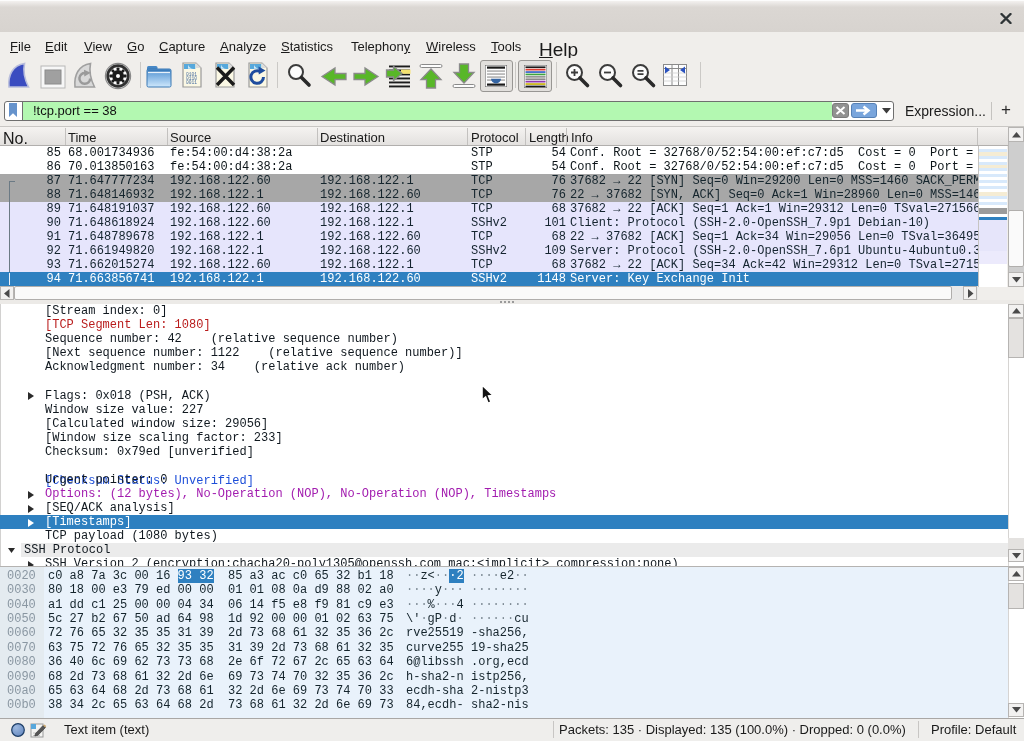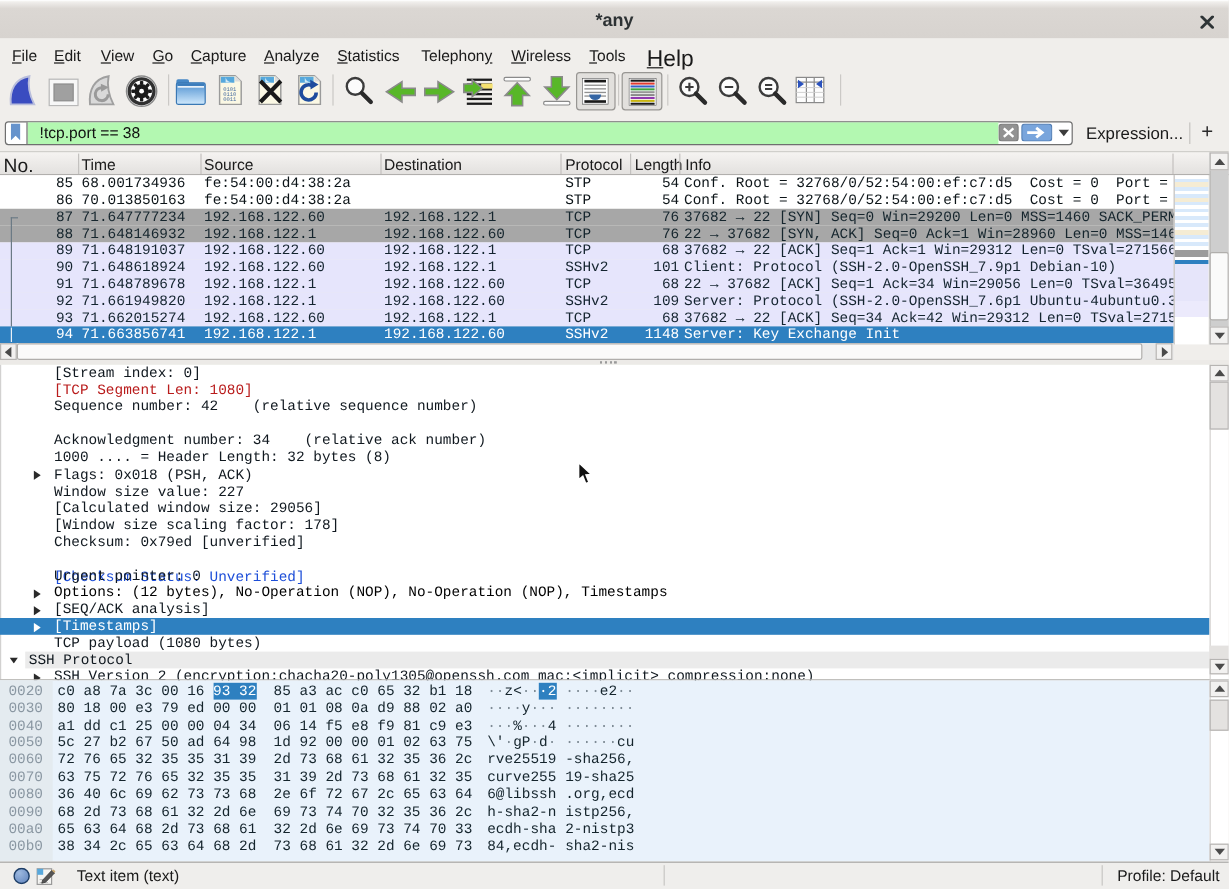--- a/index.html
+++ b/index.html
@@ -2,21 +2,20 @@
 <html><head><meta charset="utf-8"><style>
 *{margin:0;padding:0;box-sizing:border-box}
 html,body{width:1024px;height:741px;overflow:hidden;background:#f0eeeb;font-family:"Liberation Sans",sans-serif}
 .abs{position:absolute}
 #win{position:relative;width:1024px;height:741px}
 .mono{font-family:"Liberation Mono",monospace;font-size:12px;line-height:14px;white-space:pre}
 </style></head><body>
 <div id="win">
 
 <div class="abs" style="left:0;top:0;width:1024px;height:32px;background:linear-gradient(#f3f1ef,#dbd7d3 20%,#d7d3cf);border-top:1px solid #fcfcfc"></div>
-<div class="abs" style="left:0;top:9px;width:1024px;text-align:center;font-size:15px;font-weight:bold;color:#2d3234">*any</div>
 <svg class="abs" style="left:1000px;top:13px" width="12" height="11" viewBox="0 0 12 11">
 <path d="M1.5 1 L10.5 10 M10.5 1 L1.5 10" stroke="#2e3436" stroke-width="2.4" stroke-linecap="round"></path>
     </svg>
 <div class="abs" style="left:0;top:32px;width:1024px;height:26px;background:#f0eeeb"></div>
 <div class="abs" style="left:10px;top:39px;font-size:13px;color:#1a1a1a"><u>F</u>ile</div>
 <div class="abs" style="left:45px;top:39px;font-size:13px;color:#1a1a1a"><u>E</u>dit</div>
 <div class="abs" style="left:84px;top:39px;font-size:13px;color:#1a1a1a"><u>V</u>iew</div>
 <div class="abs" style="left:127px;top:39px;font-size:13px;color:#1a1a1a"><u>G</u>o</div>
 <div class="abs" style="left:159px;top:39px;font-size:13px;color:#1a1a1a"><u>C</u>apture</div>
 <div class="abs" style="left:220px;top:39px;font-size:13px;color:#1a1a1a"><u>A</u>nalyze</div>
@@ -245,36 +244,36 @@
       <path d="M0,0 L0,9 L5.5,4.5 Z" fill="#4a4a4a"></path>
     </svg>
 
 <div class="abs" style="left:0;top:300px;width:1024px;height:4px;background:#eceae7"></div>
 <div class="abs" style="left:500px;top:301px;width:14px;height:2px;background:repeating-linear-gradient(to right,#9a9a9a 0 2px,transparent 2px 4px)"></div>
 <div class="abs" style="left:0;top:304px;width:1008px;height:262px;background:#fff;overflow:hidden"></div>
 <div class="abs" style="left:0;top:304px;width:1px;height:262px;background:#d2d1d0"></div>
 <div class="abs mono" style="left:45px;top:304.0px;color:#10181f">[Stream index: 0]</div>
 <div class="abs mono" style="left:45px;top:318.1px;color:#b91c1c">[TCP Segment Len: 1080]</div>
 <div class="abs mono" style="left:45px;top:332.2px;color:#10181f">Sequence number: 42    (relative sequence number)</div>
+<div class="abs mono" style="left:45px;top:346.2px;color:#10181f">[Next sequence number: 1122    (relative sequence number)]</div>
 <div class="abs mono" style="left:45px;top:360.3px;color:#10181f">Acknowledgment number: 34    (relative ack number)</div>
-<div class="abs mono" style="left:45px;top:374.4px;color:#10181f">1000 .... = Header Length: 32 bytes (8)</div>
 <svg class="abs" style="left:28px;top:392.0px" width="6" height="8" viewBox="0 0 6 8">
       <path d="M0,0 L6,4 L0,8 Z" fill="#2a2a2a"></path>
     </svg>
 <div class="abs mono" style="left:45px;top:388.5px;color:#10181f">Flags: 0x018 (PSH, ACK)</div>
 <div class="abs mono" style="left:45px;top:402.6px;color:#10181f">Window size value: 227</div>
 <div class="abs mono" style="left:45px;top:416.6px;color:#10181f">[Calculated window size: 29056]</div>
-<div class="abs mono" style="left:45px;top:430.7px;color:#10181f">[Window size scaling factor: 178]</div>
+<div class="abs mono" style="left:45px;top:430.7px;color:#10181f">[Window size scaling factor: 233]</div>
 <div class="abs mono" style="left:45px;top:444.8px;color:#10181f">Checksum: 0x79ed [unverified]</div>
 <div class="abs mono" style="left:45px;top:474px;color:#1d4ed8">[Checksum Status: Unverified]</div>
 <div class="abs mono" style="left:45px;top:473.0px;color:#10181f">Urgent pointer: 0</div>
 <svg class="abs" style="left:28px;top:490.5px" width="6" height="8" viewBox="0 0 6 8">
       <path d="M0,0 L6,4 L0,8 Z" fill="#2a2a2a"></path>
     </svg>
-<div class="abs mono" style="left:45px;top:487.0px;color:#000000">Options: (12 bytes), No-Operation (NOP), No-Operation (NOP), Timestamps</div>
+<div class="abs mono" style="left:45px;top:487.0px;color:#a21caf">Options: (12 bytes), No-Operation (NOP), No-Operation (NOP), Timestamps</div>
 <svg class="abs" style="left:28px;top:504.6px" width="6" height="8" viewBox="0 0 6 8">
       <path d="M0,0 L6,4 L0,8 Z" fill="#2a2a2a"></path>
     </svg>
 <div class="abs mono" style="left:45px;top:501.1px;color:#10181f">[SEQ/ACK analysis]</div>
 <div class="abs" style="left:0;top:515.2px;width:1008px;height:14px;background:#2e80c0"></div>
 <svg class="abs" style="left:28px;top:518.7px" width="6" height="8" viewBox="0 0 6 8">
       <path d="M0,0 L6,4 L0,8 Z" fill="#fff"></path>
     </svg>
 <div class="abs mono" style="left:45px;top:515.2px;color:#fff">[Timestamps]</div>
 <div class="abs mono" style="left:45px;top:529.3px;color:#10181f">TCP payload (1080 bytes)</div>
@@ -337,18 +336,19 @@
     </svg>
 <svg class="abs" style="left:30px;top:722px" width="17" height="16" viewBox="0 0 17 16">
 <rect x="1" y="2" width="12" height="13" fill="#f4f4f2" stroke="#9a9a9a"></rect>
 <rect x="1" y="2" width="5" height="5" fill="#58a8dc"></rect>
 <path d="M3,13.5 L10,13.5 M3,11 L10,11" stroke="#b8b8b8" stroke-width="0.8"></path>
 <path d="M5.5,11.5 L13,3.5 L15.5,5.5 L8,13.2 L4.8,14 Z" fill="#555" stroke="#333" stroke-width="0.6"></path>
 <path d="M13,3.5 L15.5,5.5 L16.2,4 L14.5,2.5 Z" fill="#caa870"></path>
     </svg>
 <div class="abs" style="left:64px;top:722px;font-size:13px;color:#1a1a1a">Text item (text)</div>
 <div class="abs" style="left:553px;top:721px;width:1px;height:17px;background:#c8c6c4"></div>
+<div class="abs" style="left:559px;top:722px;font-size:13px;color:#1a1a1a">Packets: 135 · Displayed: 135 (100.0%) · Dropped: 0 (0.0%)</div>
 <div class="abs" style="left:918px;top:721px;width:1px;height:17px;background:#c8c6c4"></div>
 <div class="abs" style="left:931px;top:722px;font-size:13px;color:#1a1a1a">Profile: Default</div>
 
 <svg class="abs" style="left:480px;top:384px" width="17" height="22" viewBox="0 0 17 22">
 <path d="M2,1 L2,16.2 L5.6,13.1 L8.0,19.2 L11.0,18.0 L8.6,12.0 L13.4,11.6 Z" fill="#111" stroke="#fff" stroke-width="1.6"></path>
     </svg>
 </div>
 </body></html>

